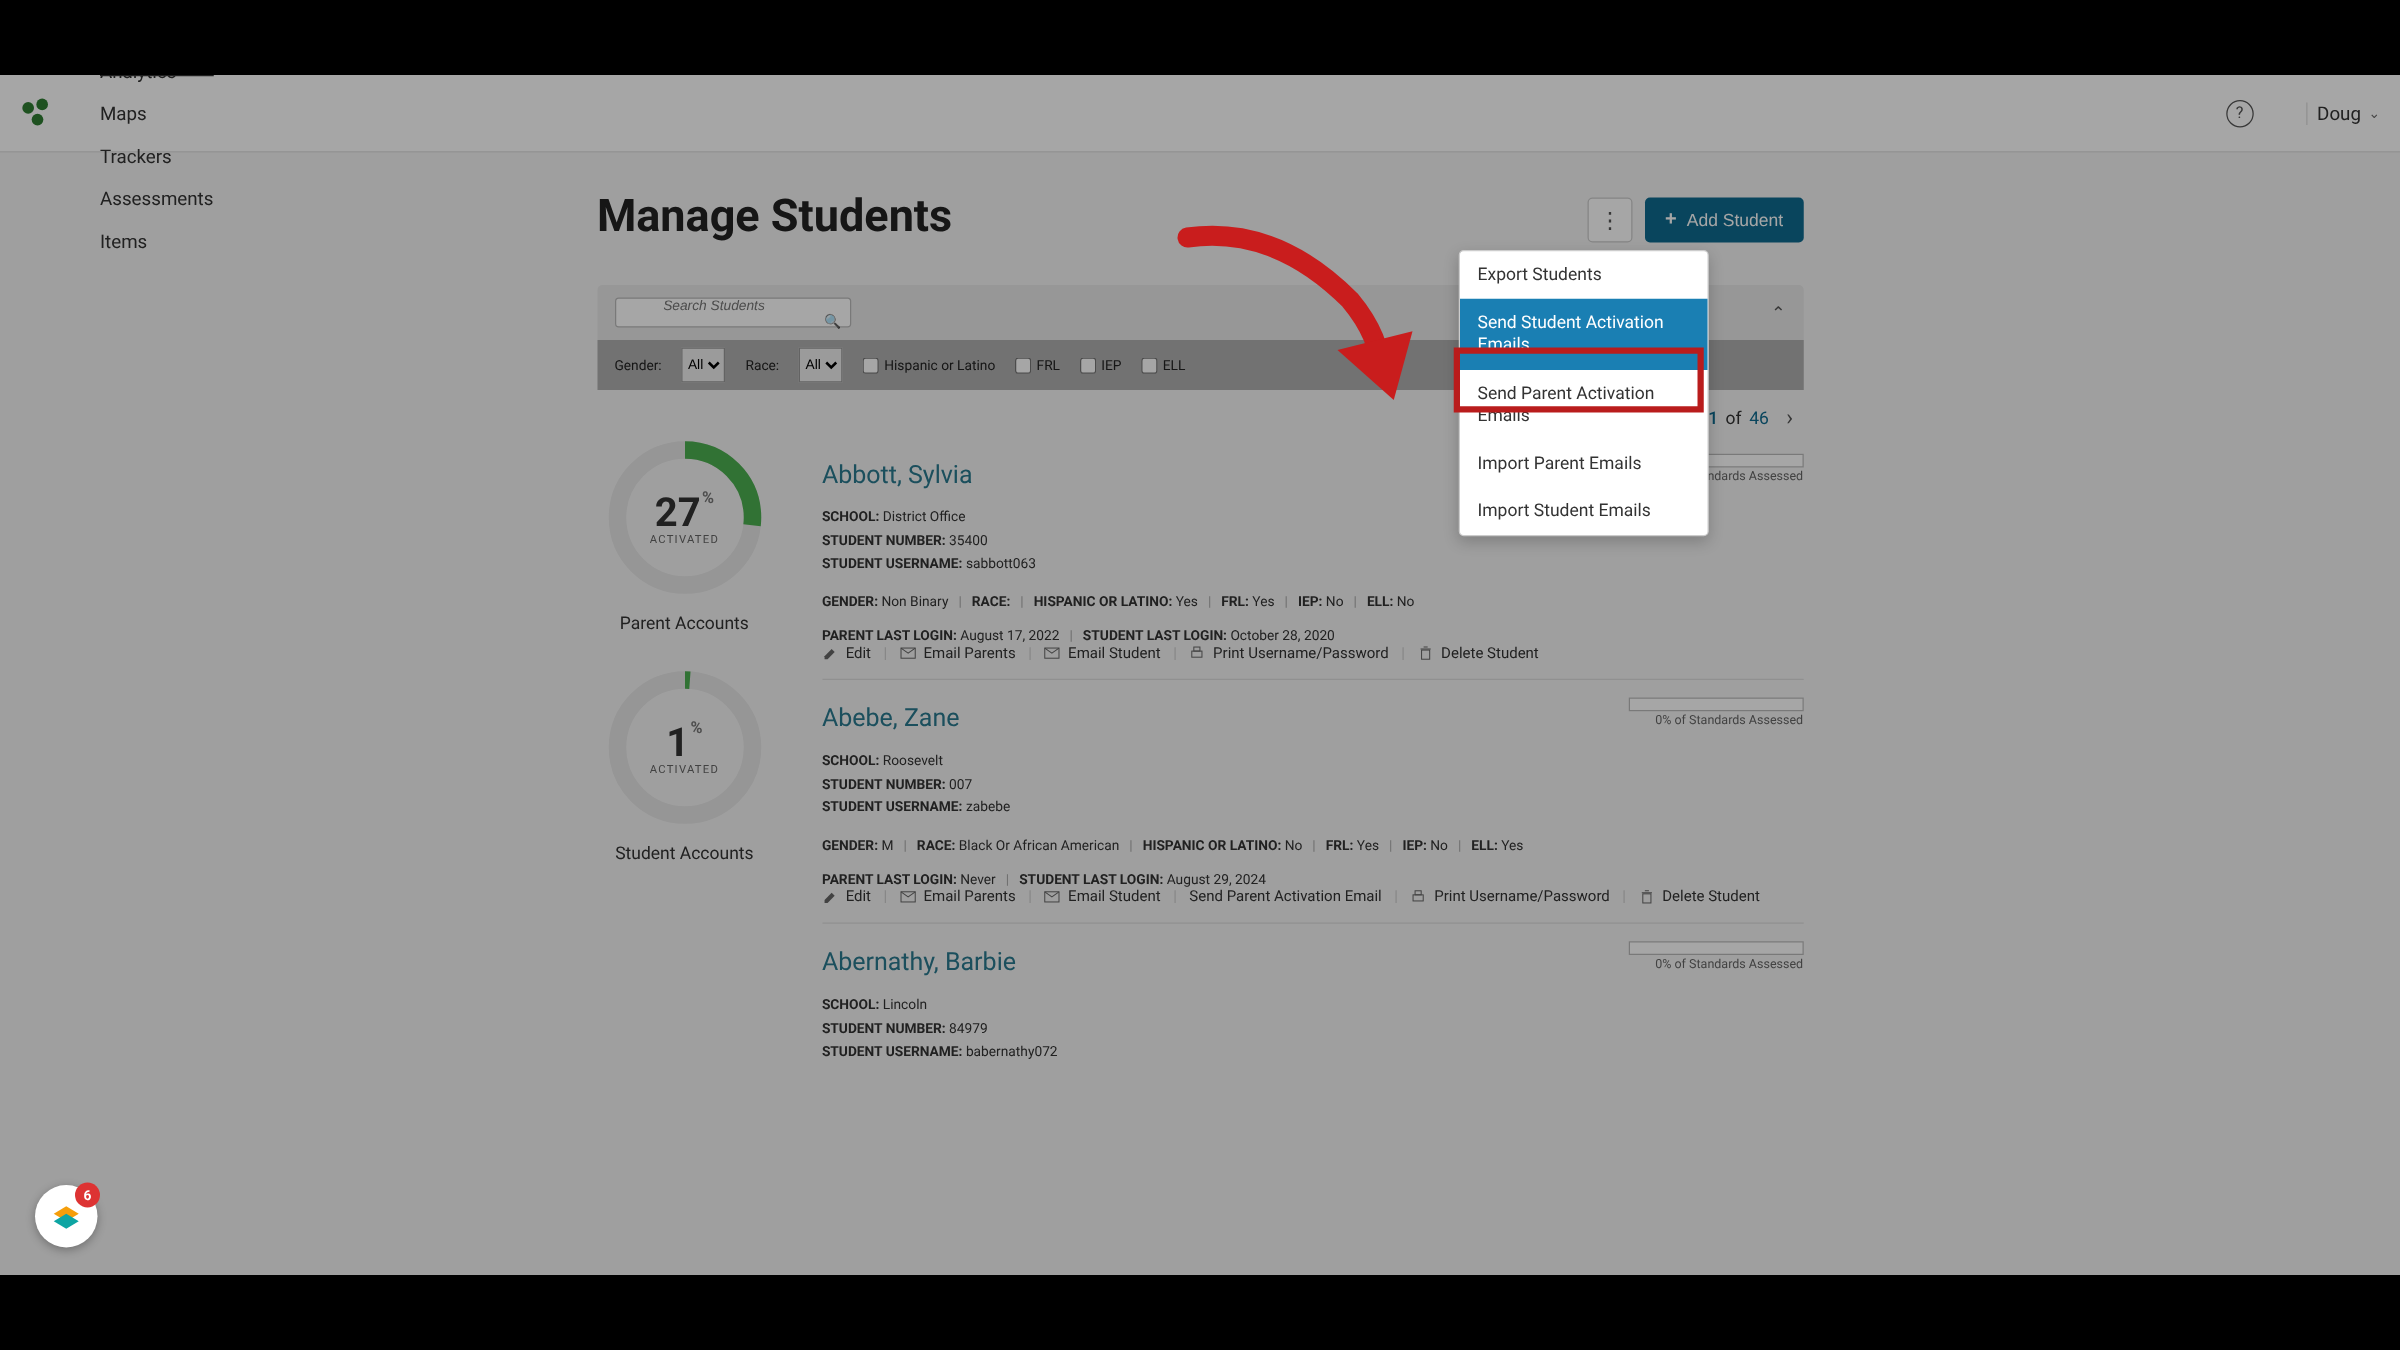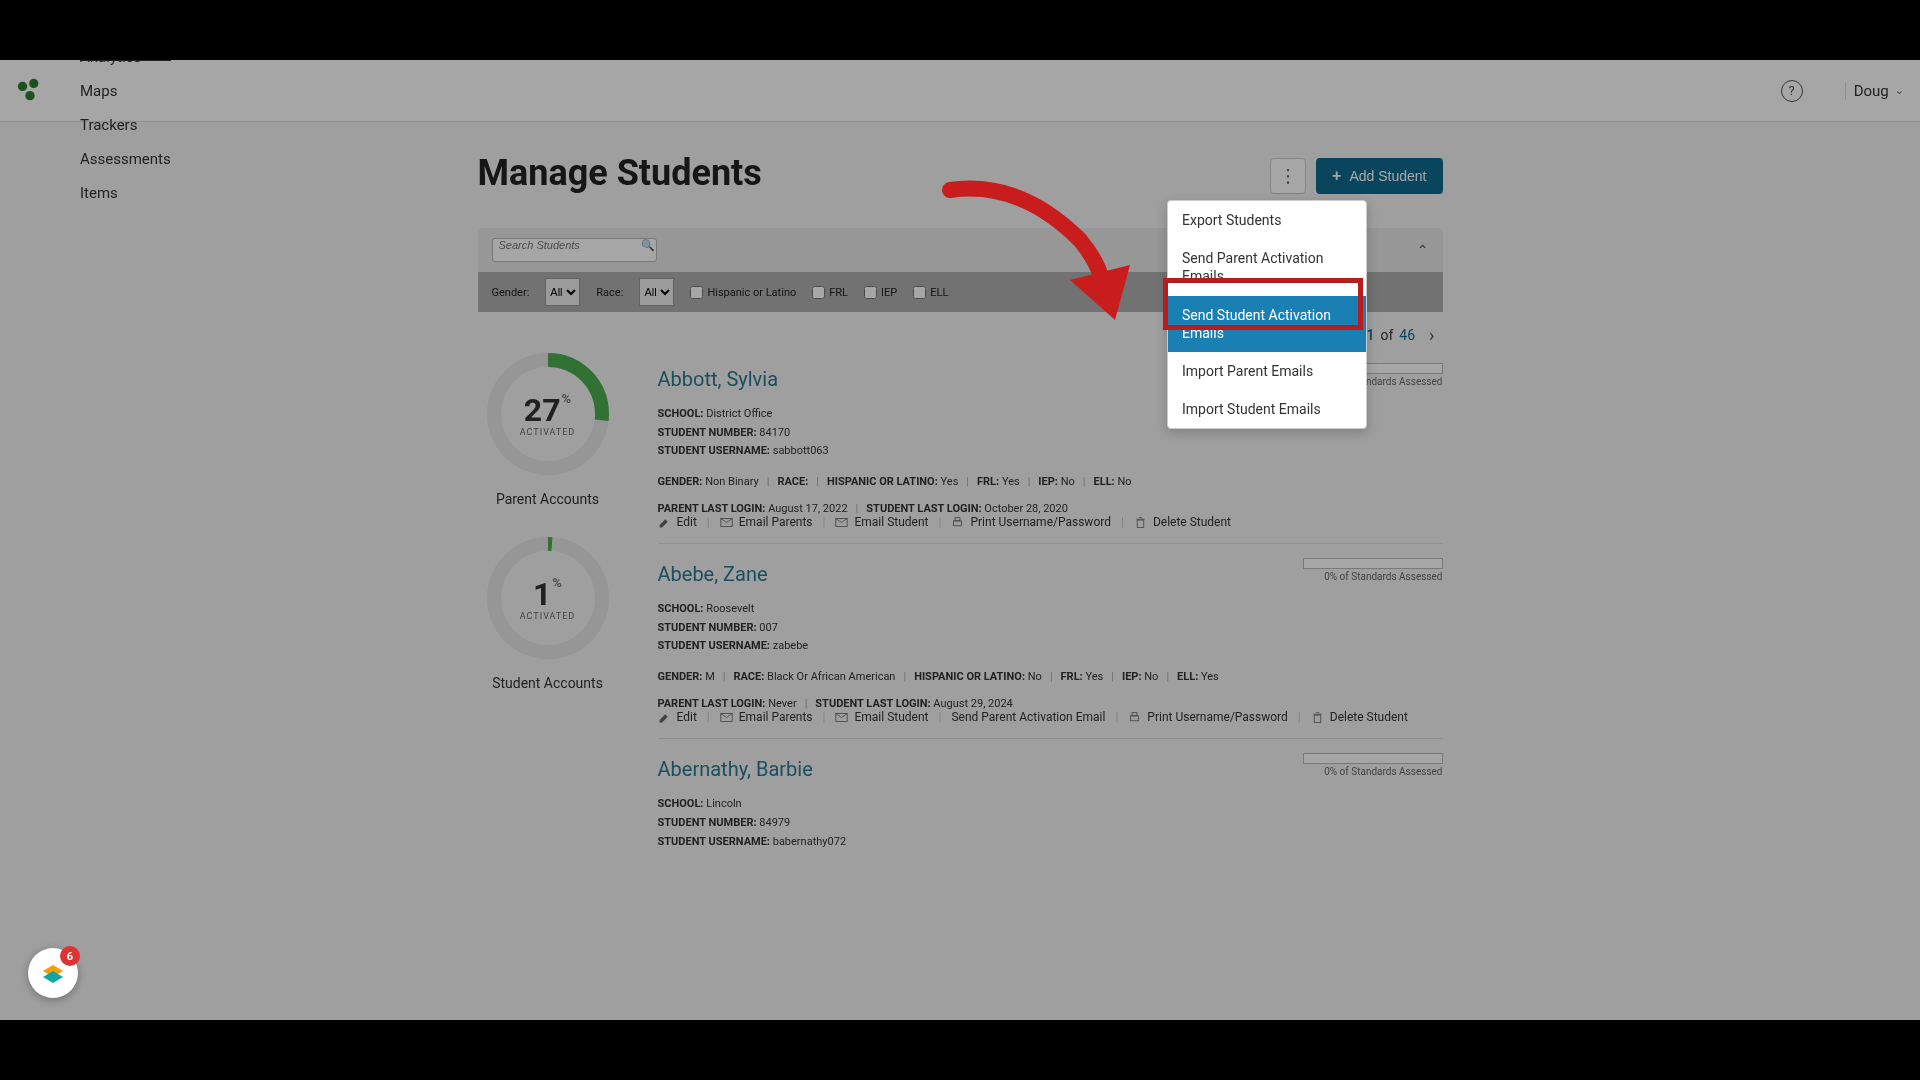--- a/index.html
+++ b/index.html
@@ -20,21 +20,21 @@
 .chevron { font-size: 11px; color: #666; }
 .main-container { padding: 30px 0; display: flex; justify-content: center; }
 .content { width: 965px; position: relative; }
 .page-title { font-size: 36px; font-weight: 700; color: #222; }
 .header-actions { position: absolute; right: 0; top: 6px; display: flex; gap: 10px; }
 .kebab-btn { width: 36px; height: 36px; border: 1px solid #ccc; border-radius: 4px; background: #fff; display: flex; align-items: center; justify-content: center; cursor: pointer; }
 .kebab-dots::before { content: "⋮"; font-size: 18px; color: #555; }
 .add-btn { height: 36px; background: #0f6b8f; color: #fff; border: none; border-radius: 4px; padding: 0 16px; display: flex; align-items: center; gap: 8px; font-size: 14px; cursor: pointer; }
 .plus { font-size: 16px; font-weight: bold; }
 .filters-bar { margin-top: 34px; background: #e8e8e8; border-radius: 4px 4px 0 0; padding: 10px 14px; display: flex; align-items: center; justify-content: space-between; }
-.search-box { width: 165px; height: 24px; border: 1px solid #bbb; border-radius: 3px; background: #fff; display: flex; align-items: flex-start; padding: 0 6px; }
+.search-box { width: 189px; height: 24px; border: 1px solid #bbb; border-radius: 3px; background: #fff; display: flex; align-items: flex-end; padding: 0 6px; flex-direction: column; }
 .search-input { border: none; flex: 1; font-size: 11px; font-style: italic; color: #888; background: transparent; outline: none; }
 .search-icon { font-size: 11px; color: #666; }
 .collapse-chevron { font-size: 14px; color: #555; cursor: pointer; }
 .filters-row { background: #b0b0b0; padding: 6px 14px; display: flex; align-items: center; gap: 16px; font-size: 12px; color: #222; }
 .filter-label { font-size: 11px; }
 .filter-select { font-size: 11px; border: 1px solid #999; height: 28px; }
 .checkbox-group { display: flex; align-items: center; gap: 4px; font-size: 11px; }
 .pagination { display: flex; justify-content: flex-end; align-items: center; gap: 6px; padding: 12px 8px 4px; font-size: 14px; color: #333; }
 .page-current { color: #0f6b8f; font-weight: 500; }
 .page-total { color: #0f6b8f; }
@@ -207,21 +207,21 @@
         <div class="students-list">
 
           <div class="student-card">
             <div class="student-name">Abbott, Sylvia</div>
             <div class="standards-box">
                 <div class="standards-bar"></div>
                 <div class="standards-text">0% of Standards Assessed</div>
               </div>
             <div class="detail-group">
               <div><span class="detail-label">SCHOOL:</span> <span>District Office</span></div>
-              <div><span class="detail-label">STUDENT NUMBER:</span> <span>84170</span></div>
+              <div><span class="detail-label">STUDENT NUMBER:</span> <span>35400</span></div>
               <div><span class="detail-label">STUDENT USERNAME:</span> <span>sabbott063</span></div>
             </div>
             <div class="attr-row">
               <span class="attr-pair"><span class="k">GENDER:</span> <span>Non Binary</span></span>
                 <span class="sep">|</span>
               <span class="attr-pair"><span class="k">RACE:</span> <span></span></span>
                 <span class="sep">|</span>
               <span class="attr-pair"><span class="k">HISPANIC OR LATINO:</span> <span>Yes</span></span>
                 <span class="sep">|</span>
               <span class="attr-pair"><span class="k">FRL:</span> <span>Yes</span></span>
@@ -367,22 +367,22 @@
 
         </div>
       </div>
     </div>
   </div>
 
   <div class="dim-overlay"></div>
 
   <div class="dropdown-menu" style="top:140px; left:1167px;">
     <div class="dropdown-item">Export Students</div>
+    <div class="dropdown-item highlighted">Send Student Activation Emails</div>
     <div class="dropdown-item">Send Parent Activation Emails</div>
-    <div class="dropdown-item highlighted">Send Student Activation Emails</div>
     <div class="dropdown-item">Import Parent Emails</div>
     <div class="dropdown-item">Import Student Emails</div>
   </div>
 
   <div class="red-box" style="top:218px; left:1163px; width:200px; height:52px;"></div>
 
   <svg class="arrow" style="top:110px; left:930px;" width="230" height="180" viewBox="0 0 230 180">
     <path d="M20 20 Q 90 10 150 70 Q 175 100 175 130" fill="none" stroke="#c91d1d" stroke-width="16" stroke-linecap="round"></path>
     <path d="M140 110 L185 150 L200 95 Z" fill="#c91d1d"></path>
   </svg>

